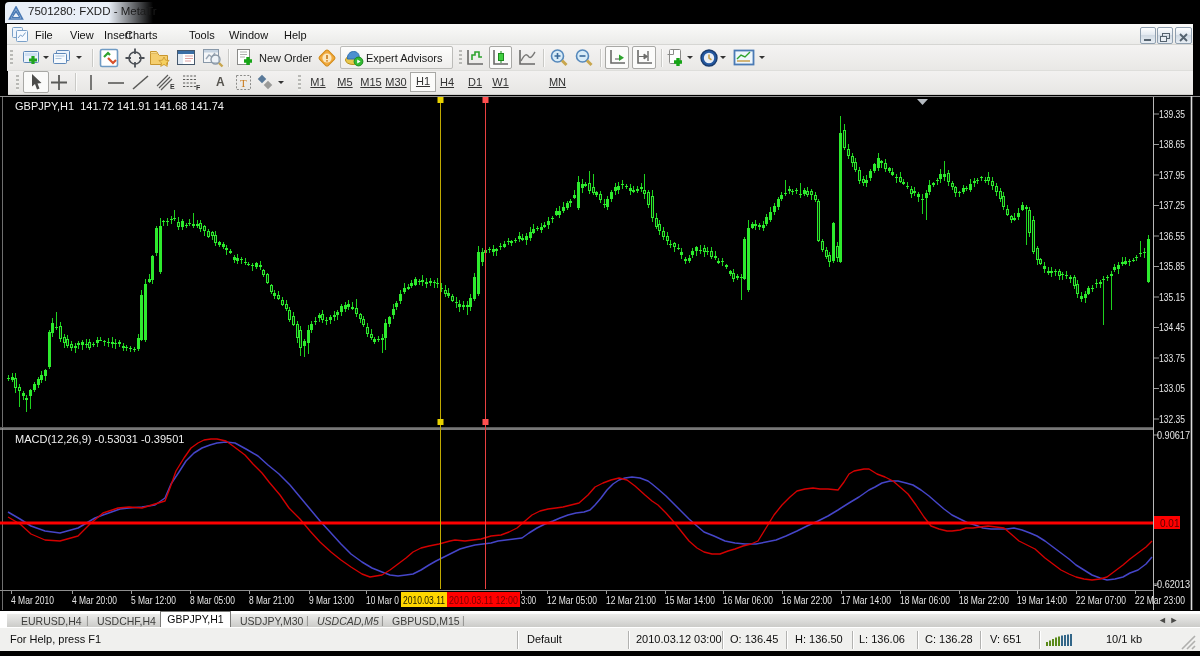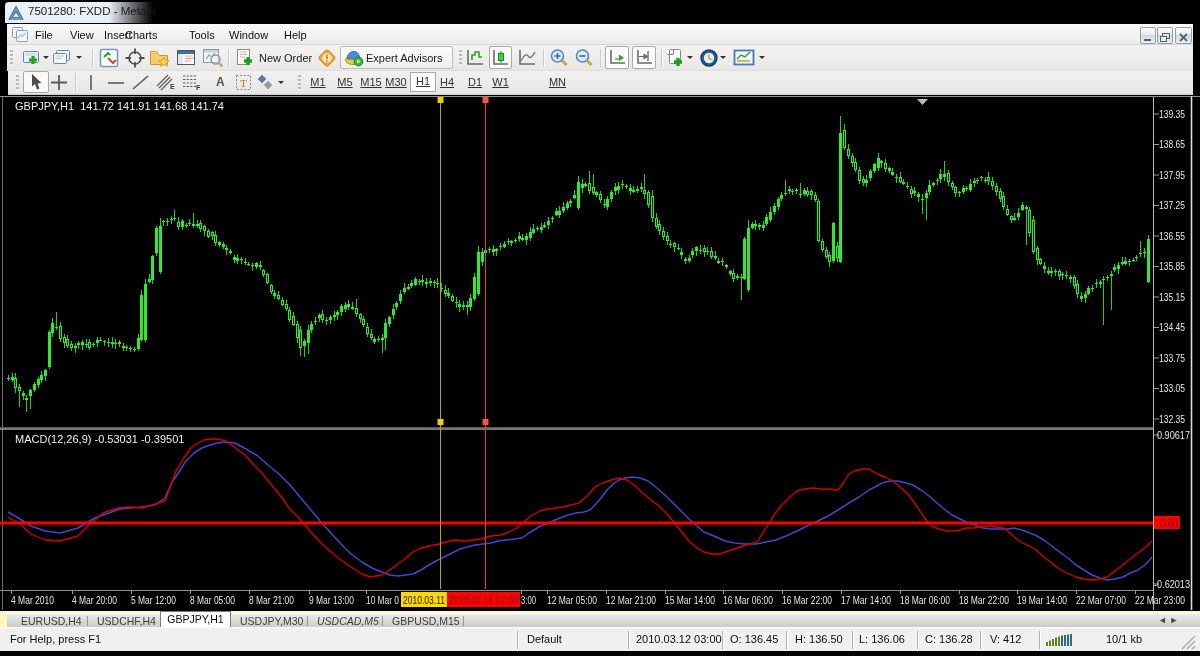--- a/index.html
+++ b/index.html
@@ -353,21 +353,21 @@
       <text x="959" y="604" class="axt" textLength="50" lengthAdjust="spacingAndGlyphs">18 Mar 22:00</text>
       <path d="M1017.5 591v3" stroke="#9a9a9a" stroke-width="1"></path>
       <text x="1017" y="604" class="axt" textLength="50" lengthAdjust="spacingAndGlyphs">19 Mar 14:00</text>
       <path d="M1076.5 591v3" stroke="#9a9a9a" stroke-width="1"></path>
       <text x="1076" y="604" class="axt" textLength="50" lengthAdjust="spacingAndGlyphs">22 Mar 07:00</text>
       <path d="M1135.5 591v3" stroke="#9a9a9a" stroke-width="1"></path>
       <text x="1135" y="604" class="axt" textLength="50" lengthAdjust="spacingAndGlyphs">22 Mar 23:00</text>
   </g>
 </svg>
 
-<div class="abs" style="left:0;top:611px;width:1200px;height:16px;background:#fef9c3;">
+<div class="abs" style="left:0;top:611px;width:1200px;height:16px;background:#ffffff;">
   <div class="abs" style="left:7px;top:2px;width:1193px;height:14px;background:linear-gradient(#ececea,#c9c9c6);border-top:1px solid #fdfdfc;"></div>
   <div class="abs" style="left:7px;top:2px;width:448px;height:14px;font-size:10.5px;color:#3d3d3b;">
     <span style="position:absolute;left:14px;top:2px;">EURUSD,H4</span>
     <span style="position:absolute;left:79px;top:1px;color:#8a8a88">|</span>
     <span style="position:absolute;left:90px;top:2px;">USDCHF,H4</span>
     <span style="position:absolute;left:233px;top:2px;">USDJPY,M30</span>
     <span style="position:absolute;left:299px;top:1px;color:#8a8a88">|</span>
     <span style="position:absolute;left:310px;top:2px;font-style:italic;">USDCAD,M5</span>
     <span style="position:absolute;left:374px;top:1px;color:#8a8a88">|</span>
     <span style="position:absolute;left:385px;top:2px;">GBPUSD,M15</span>
@@ -385,21 +385,21 @@
     <div class="sbtxt" style="left:636px;">2010.03.12 03:00</div>
   <div class="sbsep" style="left:722px"></div>
     <div class="sbtxt" style="left:730px;">O: 136.45</div>
   <div class="sbsep" style="left:786px"></div>
     <div class="sbtxt" style="left:795px;">H: 136.50</div>
   <div class="sbsep" style="left:852px"></div>
     <div class="sbtxt" style="left:859px;">L: 136.06</div>
   <div class="sbsep" style="left:917px"></div>
     <div class="sbtxt" style="left:925px;">C: 136.28</div>
   <div class="sbsep" style="left:980px"></div>
-    <div class="sbtxt" style="left:990px;">V: 412</div>
+    <div class="sbtxt" style="left:990px;">V: 651</div>
   <div class="sbsep" style="left:1039px"></div>
   <svg class="abs" style="left:1046px;top:5px" width="26" height="14" viewBox="0 0 26 14">
     <path d="M1 13V9 M4 13V7.5 M7 13V6 M10 13V4.5 M13 13V3.5" stroke="#5a8a1a" stroke-width="2"></path>
     <path d="M16 13V2.5 M19 13V2 M22 13V1.5 M25 13V1" stroke="#336688" stroke-width="2"></path>
   </svg>
   <div class="sbtxt" style="left:1106px;">10/1 kb</div>
   <svg class="abs" style="left:1180px;top:6px" width="16" height="16">
       <path d="M15 2 L2 15 M15 7 L7 15 M15 12 L12 15" stroke="#b0b0ae" stroke-width="1.6"></path>
     </svg>
 </div>

